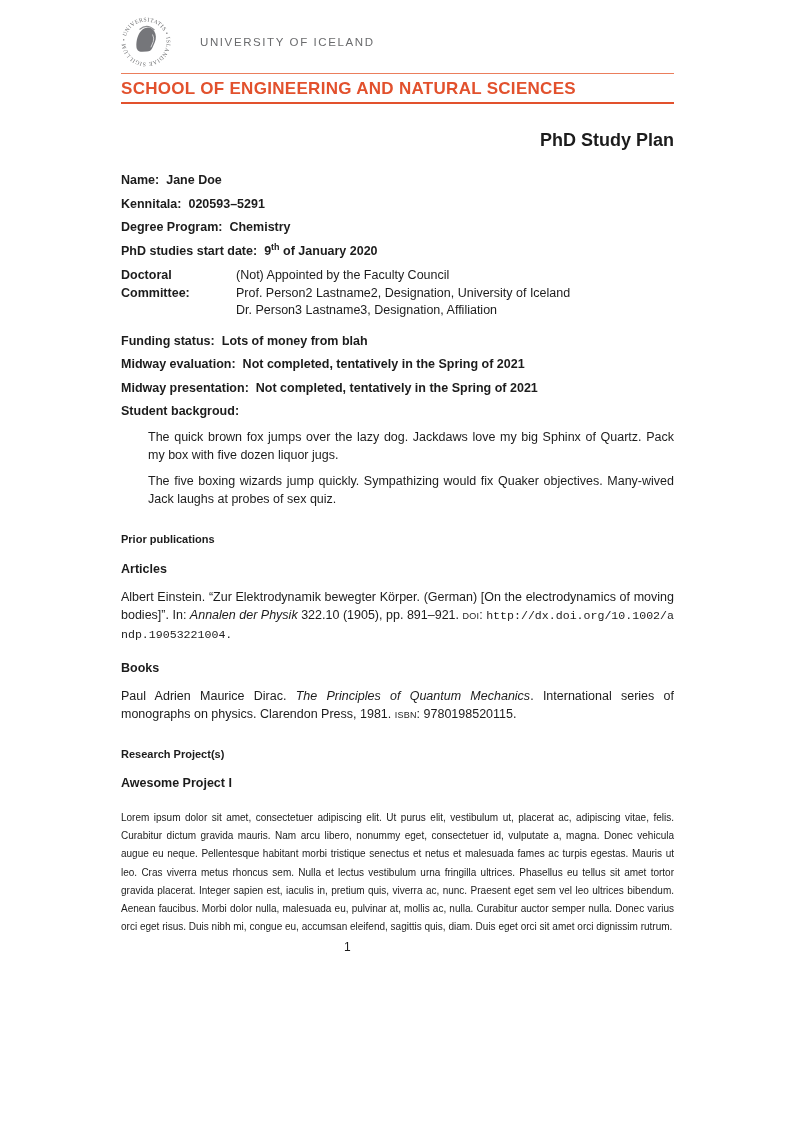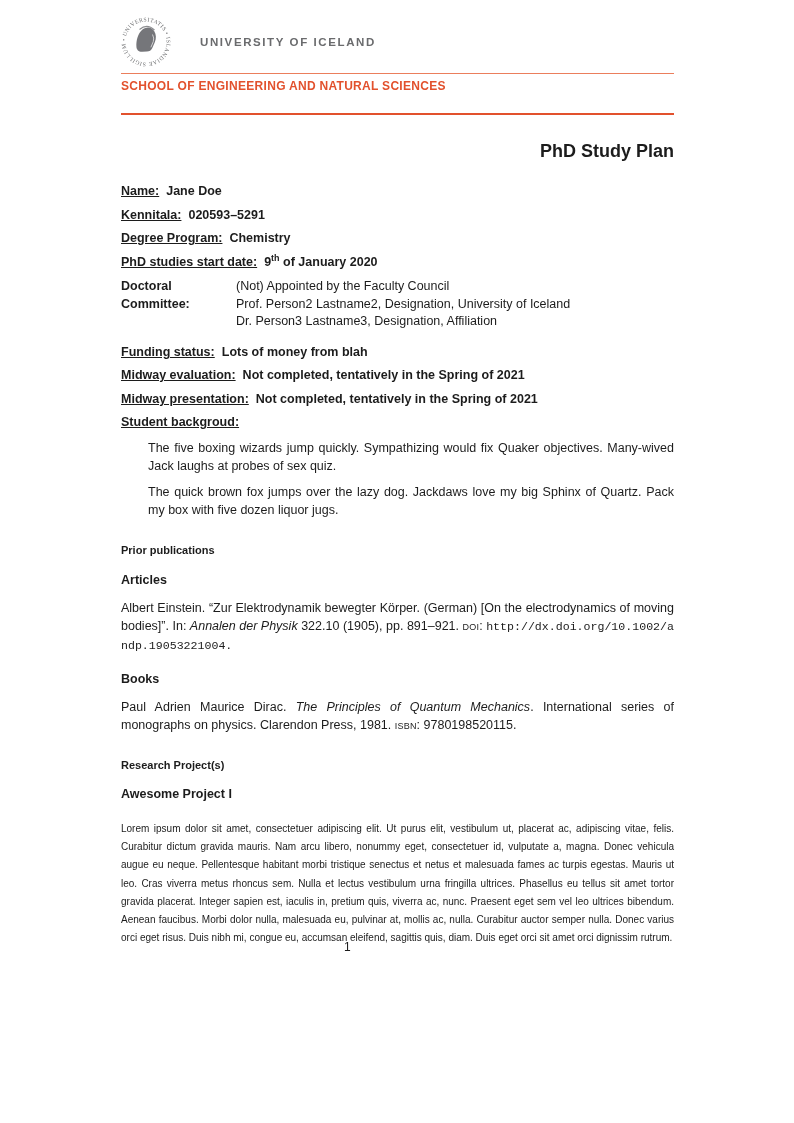--- a/index.html
+++ b/index.html
@@ -12,37 +12,37 @@
     color:#1c1c1c;
     box-sizing:border-box;
     padding:17px 120px 0 121px;
     overflow:hidden;
   }
 
   
   .logo-row { display:flex; align-items:center; gap:29px; height:50px; }
   .seal { flex:none; }
   .university-name {
-    font-size:11.5px; font-weight:bold; letter-spacing:1.6px;
+    font-size:11.5px; font-weight:normal; letter-spacing:1.6px;
     color:#6a6b6d;
   }
   .rule-top { height:1px; background:#eb7e5c; margin-top:6px; }
   .school-name {
-    color:#e2512d; font-size:12px; font-weight:bold;
-    letter-spacing:0.3px; padding:5px 0 20px 0;
+    color:#e2512d; font-size:17px; font-weight:bold;
+    letter-spacing:0.3px; padding:5px 0 3px 0;
   }
   .rule-bottom { height:2px; background:#e2512d; }
 
   
   .doc-title { text-align:right; font-size:18px; font-weight:bold; margin:26px 0 0 0; }
 
   
   .fields { margin-top:22px; font-size:12.5px; }
   .field-row { margin-bottom:8.5px; line-height:15px; }
-  .field-label { font-weight:bold;text-decoration:underline; }
+  .field-label { font-weight:bold; }
   .field-value { margin-left:7px;font-weight:bold; }
   sup { font-size:9px; vertical-align:super; line-height:0; }
 
   .committee-row { display:flex; margin-bottom:8.5px; }
   .committee-label { flex:none; width:115px; font-weight:bold; line-height:17.6px; }
   .committee-lines { line-height:17.6px; }
 
   .mt-gap { margin-top:14px; }
 
   .bg-paragraphs { margin-left:27px; margin-top:2px; text-align:justify; line-height:18.2px; }
@@ -129,22 +129,22 @@
     </div>
 
     <div class="field-row">
       <span class="field-label">Midway presentation:</span><span class="field-value">Not completed, tentatively in the Spring of 2021</span>
     </div>
 
     <div class="field-row">
       <span class="field-label">Student backgroud:</span>
     </div>
     <div class="bg-paragraphs">
+      <p>The quick brown fox jumps over the lazy dog. Jackdaws love my big Sphinx of Quartz. Pack my box with five dozen liquor jugs.</p>
       <p>The five boxing wizards jump quickly. Sympathizing would fix Quaker objectives. Many-wived Jack laughs at probes of sex quiz.</p>
-      <p>The quick brown fox jumps over the lazy dog. Jackdaws love my big Sphinx of Quartz. Pack my box with five dozen liquor jugs.</p>
     </div>
   </div>
 
   <div class="section-heading">Prior publications</div>
 
   <div class="sub-heading">Articles</div>
   <p class="citation"><span>Albert Einstein. “Zur Elektrodynamik bewegter Körper. (German) [On the electrodynamics of moving bodies]”. In: </span><span class="italic">Annalen der Physik</span><span> 322.10 (1905), pp. 891–921. </span><span class="smallcaps">doi</span><span>: </span><span class="mono">http://dx.doi.org/10.1002/andp.19053221004.</span></p>
 
   <div class="sub-heading">Books</div>
   <p class="citation"><span>Paul Adrien Maurice Dirac. </span><span class="italic">The Principles of Quantum Mechanics</span><span>. International series of monographs on physics. Clarendon Press, 1981. </span><span class="smallcaps">isbn</span><span>: 9780198520115.</span></p>

